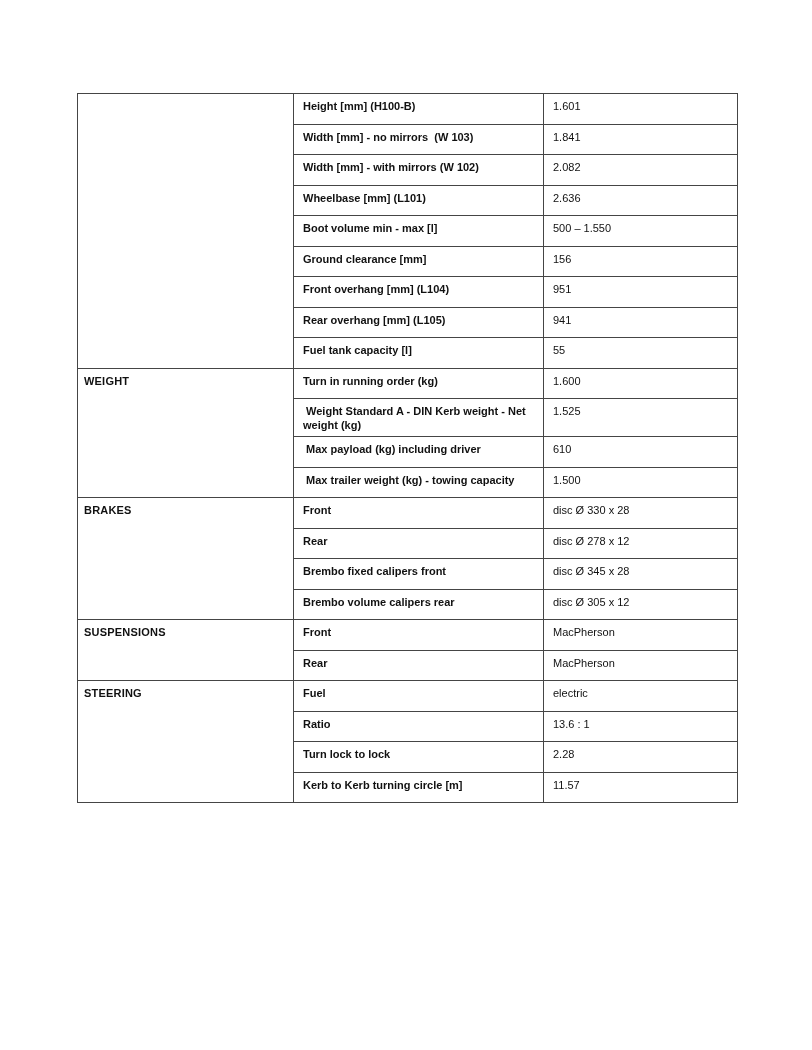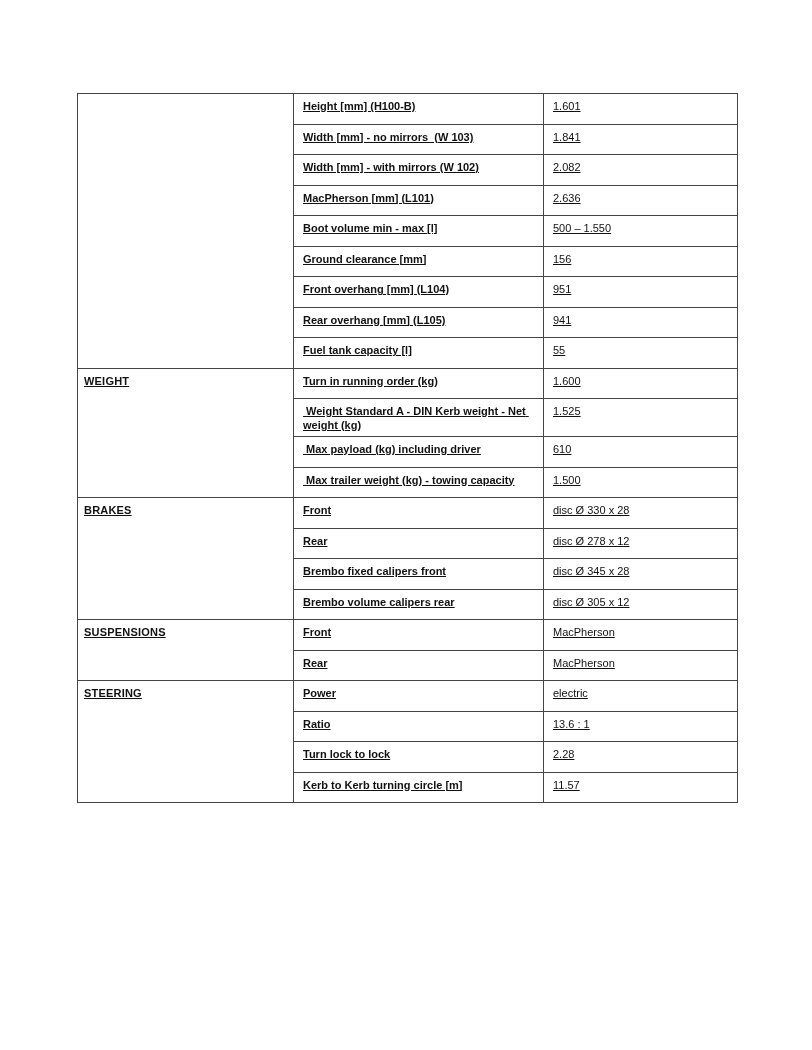--- a/index.html
+++ b/index.html
@@ -23,21 +23,20 @@
     width: 660px;
     border-collapse: collapse;
     table-layout: fixed;
     font-size: 11px;
     line-height: 14px;
   }
   table.specs td {
     border: 1px solid #454545;
     vertical-align: top;
     overflow: hidden;
-    text-decoration: underline;
   }
   td.cat-cell {
     font-weight: bold;
     padding: 5px 4px 4px 6px;
     letter-spacing: 0.2px;
   }
   td.label-cell {
     font-weight: bold;
     padding: 5px 12px 4px 9px;
     white-space: pre-wrap;
@@ -68,21 +67,21 @@
         </tr>
         <tr class="spec-row">
           <td class="label-cell">Width [mm] - no mirrors  (W 103)</td>
           <td class="value-cell">1.841</td>
         </tr>
         <tr class="spec-row">
           <td class="label-cell">Width [mm] - with mirrors (W 102)</td>
           <td class="value-cell">2.082</td>
         </tr>
         <tr class="spec-row">
-          <td class="label-cell">MacPherson [mm] (L101)</td>
+          <td class="label-cell">Wheelbase [mm] (L101)</td>
           <td class="value-cell">2.636</td>
         </tr>
         <tr class="spec-row">
           <td class="label-cell">Boot volume min - max [l]</td>
           <td class="value-cell">500 – 1.550</td>
         </tr>
         <tr class="spec-row">
           <td class="label-cell">Ground clearance [mm]</td>
           <td class="value-cell">156</td>
         </tr>
@@ -136,21 +135,21 @@
           <td class="cat-cell" rowspan="2">SUSPENSIONS</td>
           <td class="label-cell">Front</td>
           <td class="value-cell">MacPherson</td>
         </tr>
         <tr class="spec-row">
           <td class="label-cell">Rear</td>
           <td class="value-cell">MacPherson</td>
         </tr>
         <tr class="spec-row">
           <td class="cat-cell" rowspan="4">STEERING</td>
-          <td class="label-cell">Power</td>
+          <td class="label-cell">Fuel</td>
           <td class="value-cell">electric</td>
         </tr>
         <tr class="spec-row">
           <td class="label-cell">Ratio</td>
           <td class="value-cell">13.6 : 1</td>
         </tr>
         <tr class="spec-row">
           <td class="label-cell">Turn lock to lock</td>
           <td class="value-cell">2.28</td>
         </tr>

